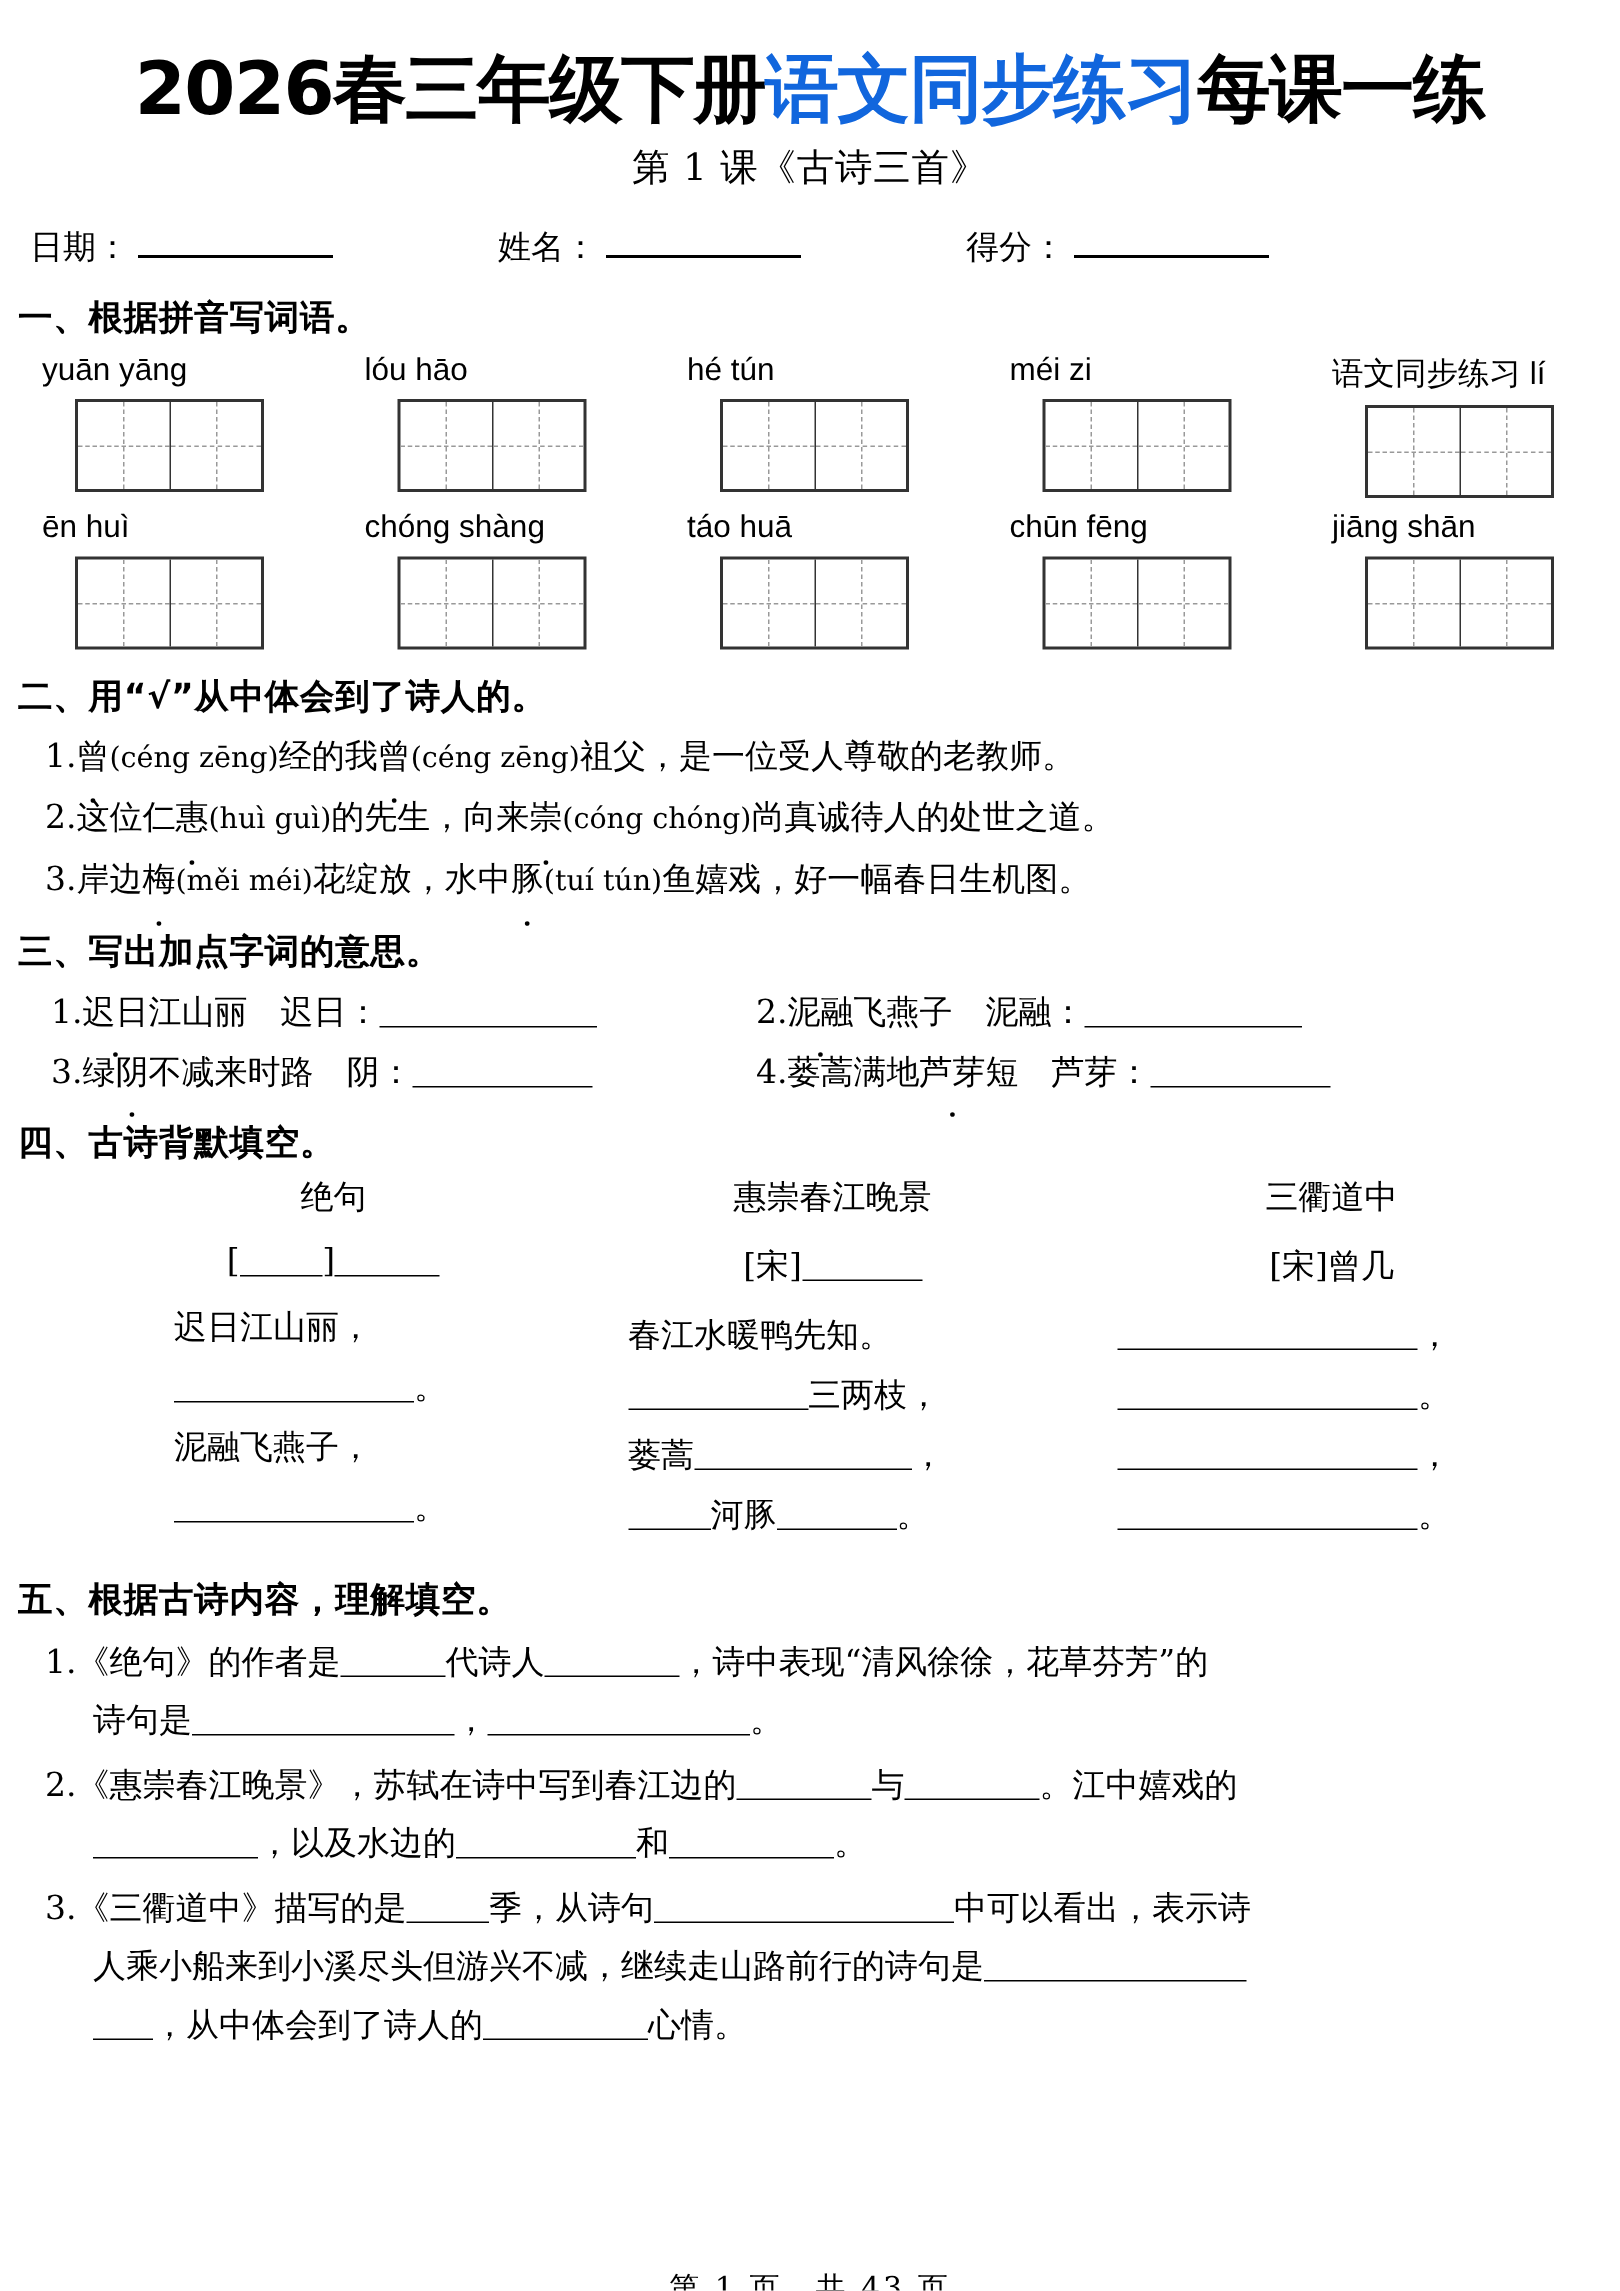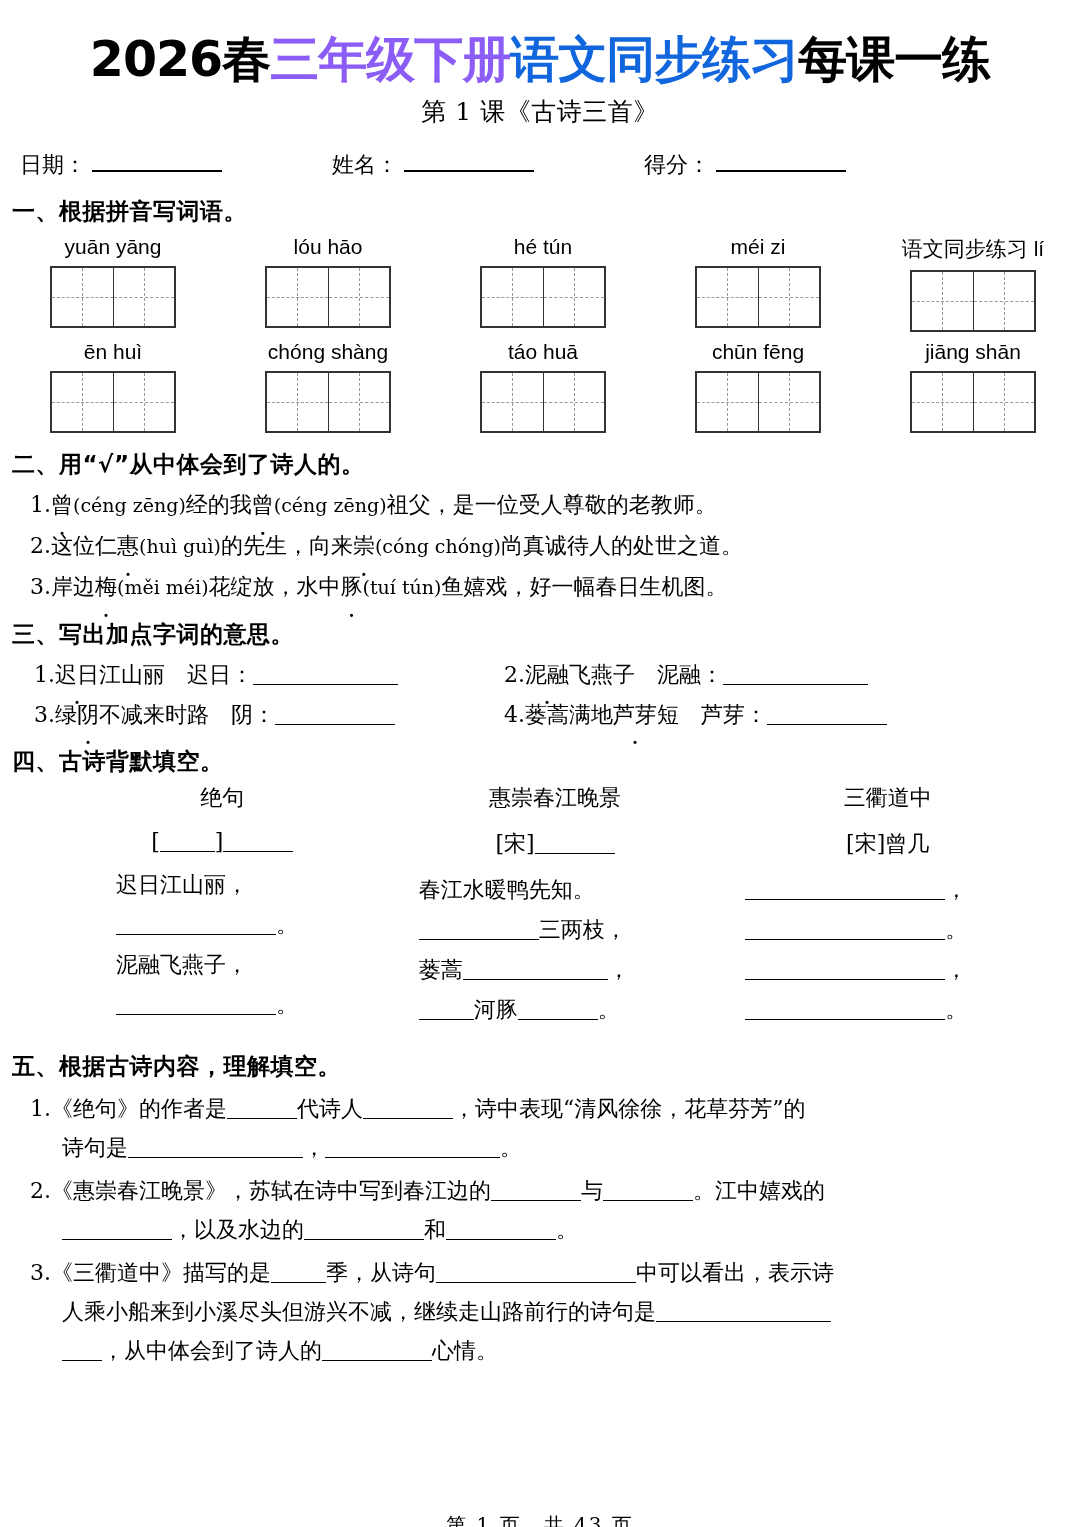--- a/index.html
+++ b/index.html
@@ -28,21 +28,21 @@
     text-align: center;
     margin-top: 34px;
     font-family: "DejaVu Sans", sans-serif;
     font-weight: bold;
     font-size: 49px;
     line-height: 1.05;
     letter-spacing: -1px;
     white-space: nowrap;
   }
   .t-red  { color: #000000; }
-  .t-blk  { color: #8b5cf6; }
+  .t-blk  { color: #000000; }
   .t-blue { color: #1166dd; }
 
   .subtitle {
     text-align: center;
     margin-top: 10px;
     font-size: 25px;
     font-family: "DejaVu Serif", serif;
     letter-spacing: 0.5px;
   }
 
@@ -74,21 +74,21 @@
   }
 
   
   .grid-row {
     display: flex;
     justify-content: space-between;
     padding: 0 22px 0 28px;
     box-sizing: border-box;
     margin-top: 8px;
   }
-  .grid-cellgroup { width: 170px; text-align: center; }
+  .grid-cellgroup { width: 170px; text-align: left; }
   .pinyin {
     font-family: "Liberation Sans", sans-serif;
     font-size: 21px;
     margin-bottom: 7px;
     white-space: nowrap;
   }
   .tianzige {
     display: flex;
     width: 126px;
     height: 62px;

